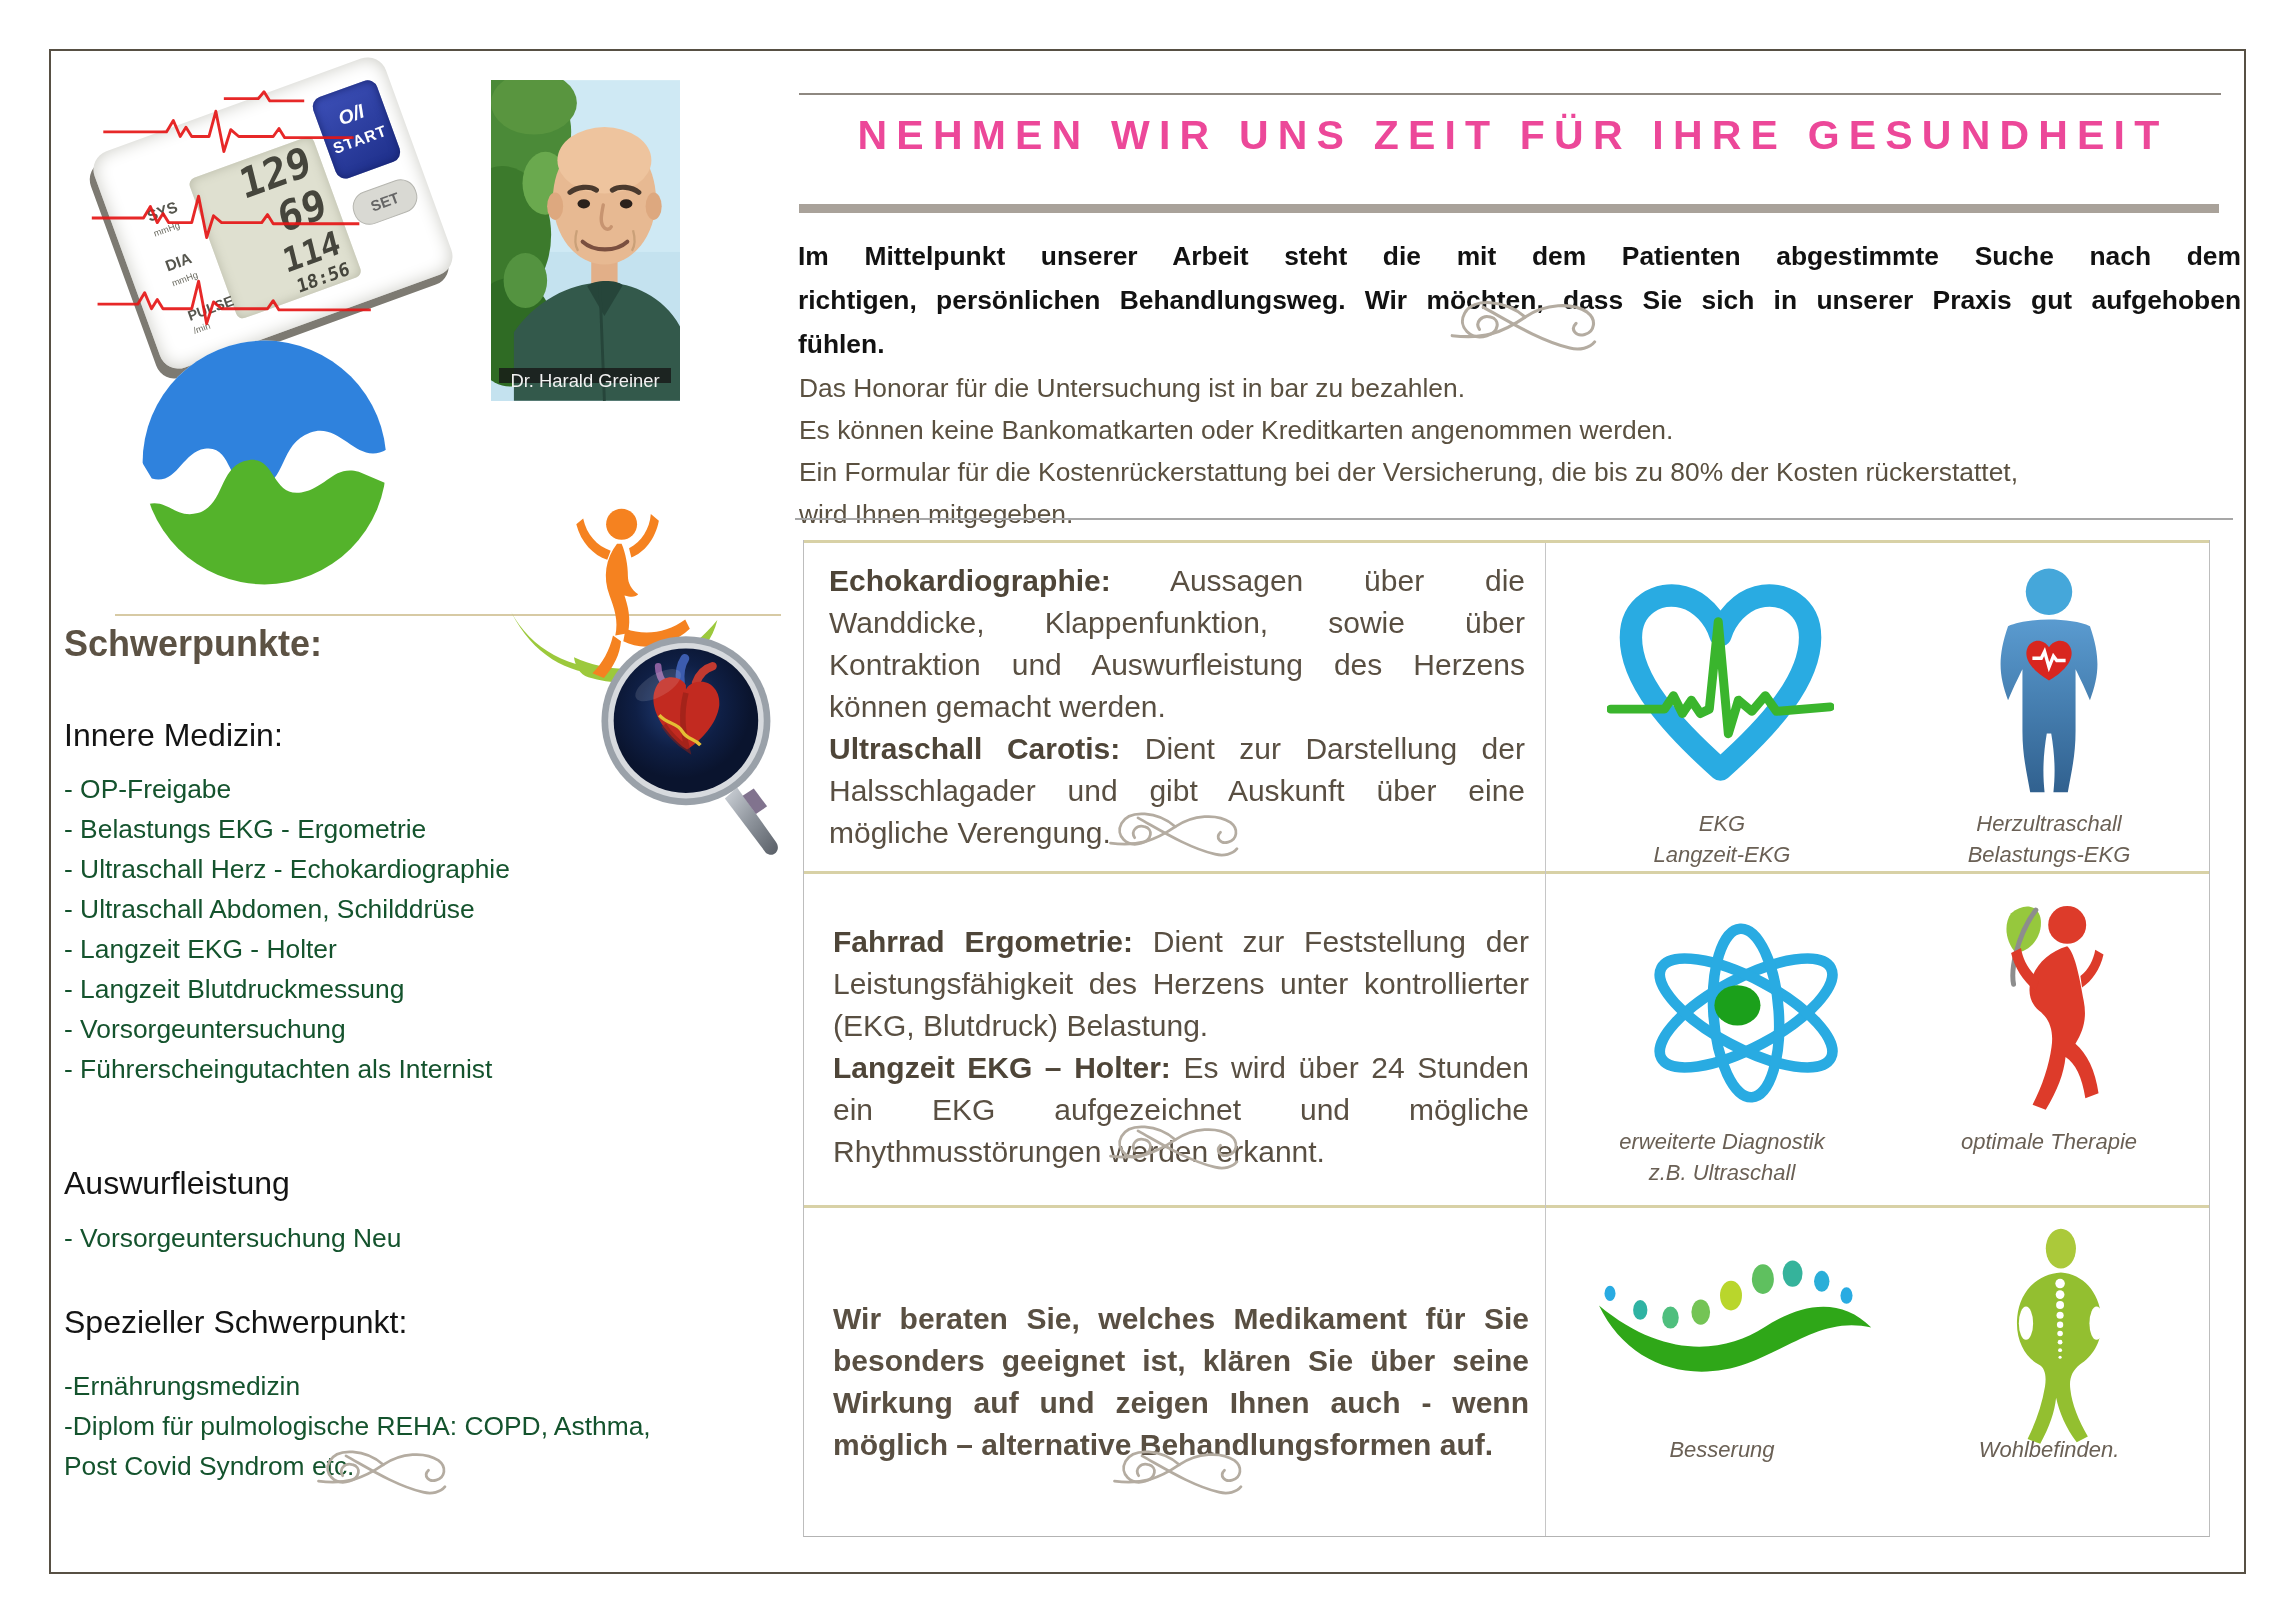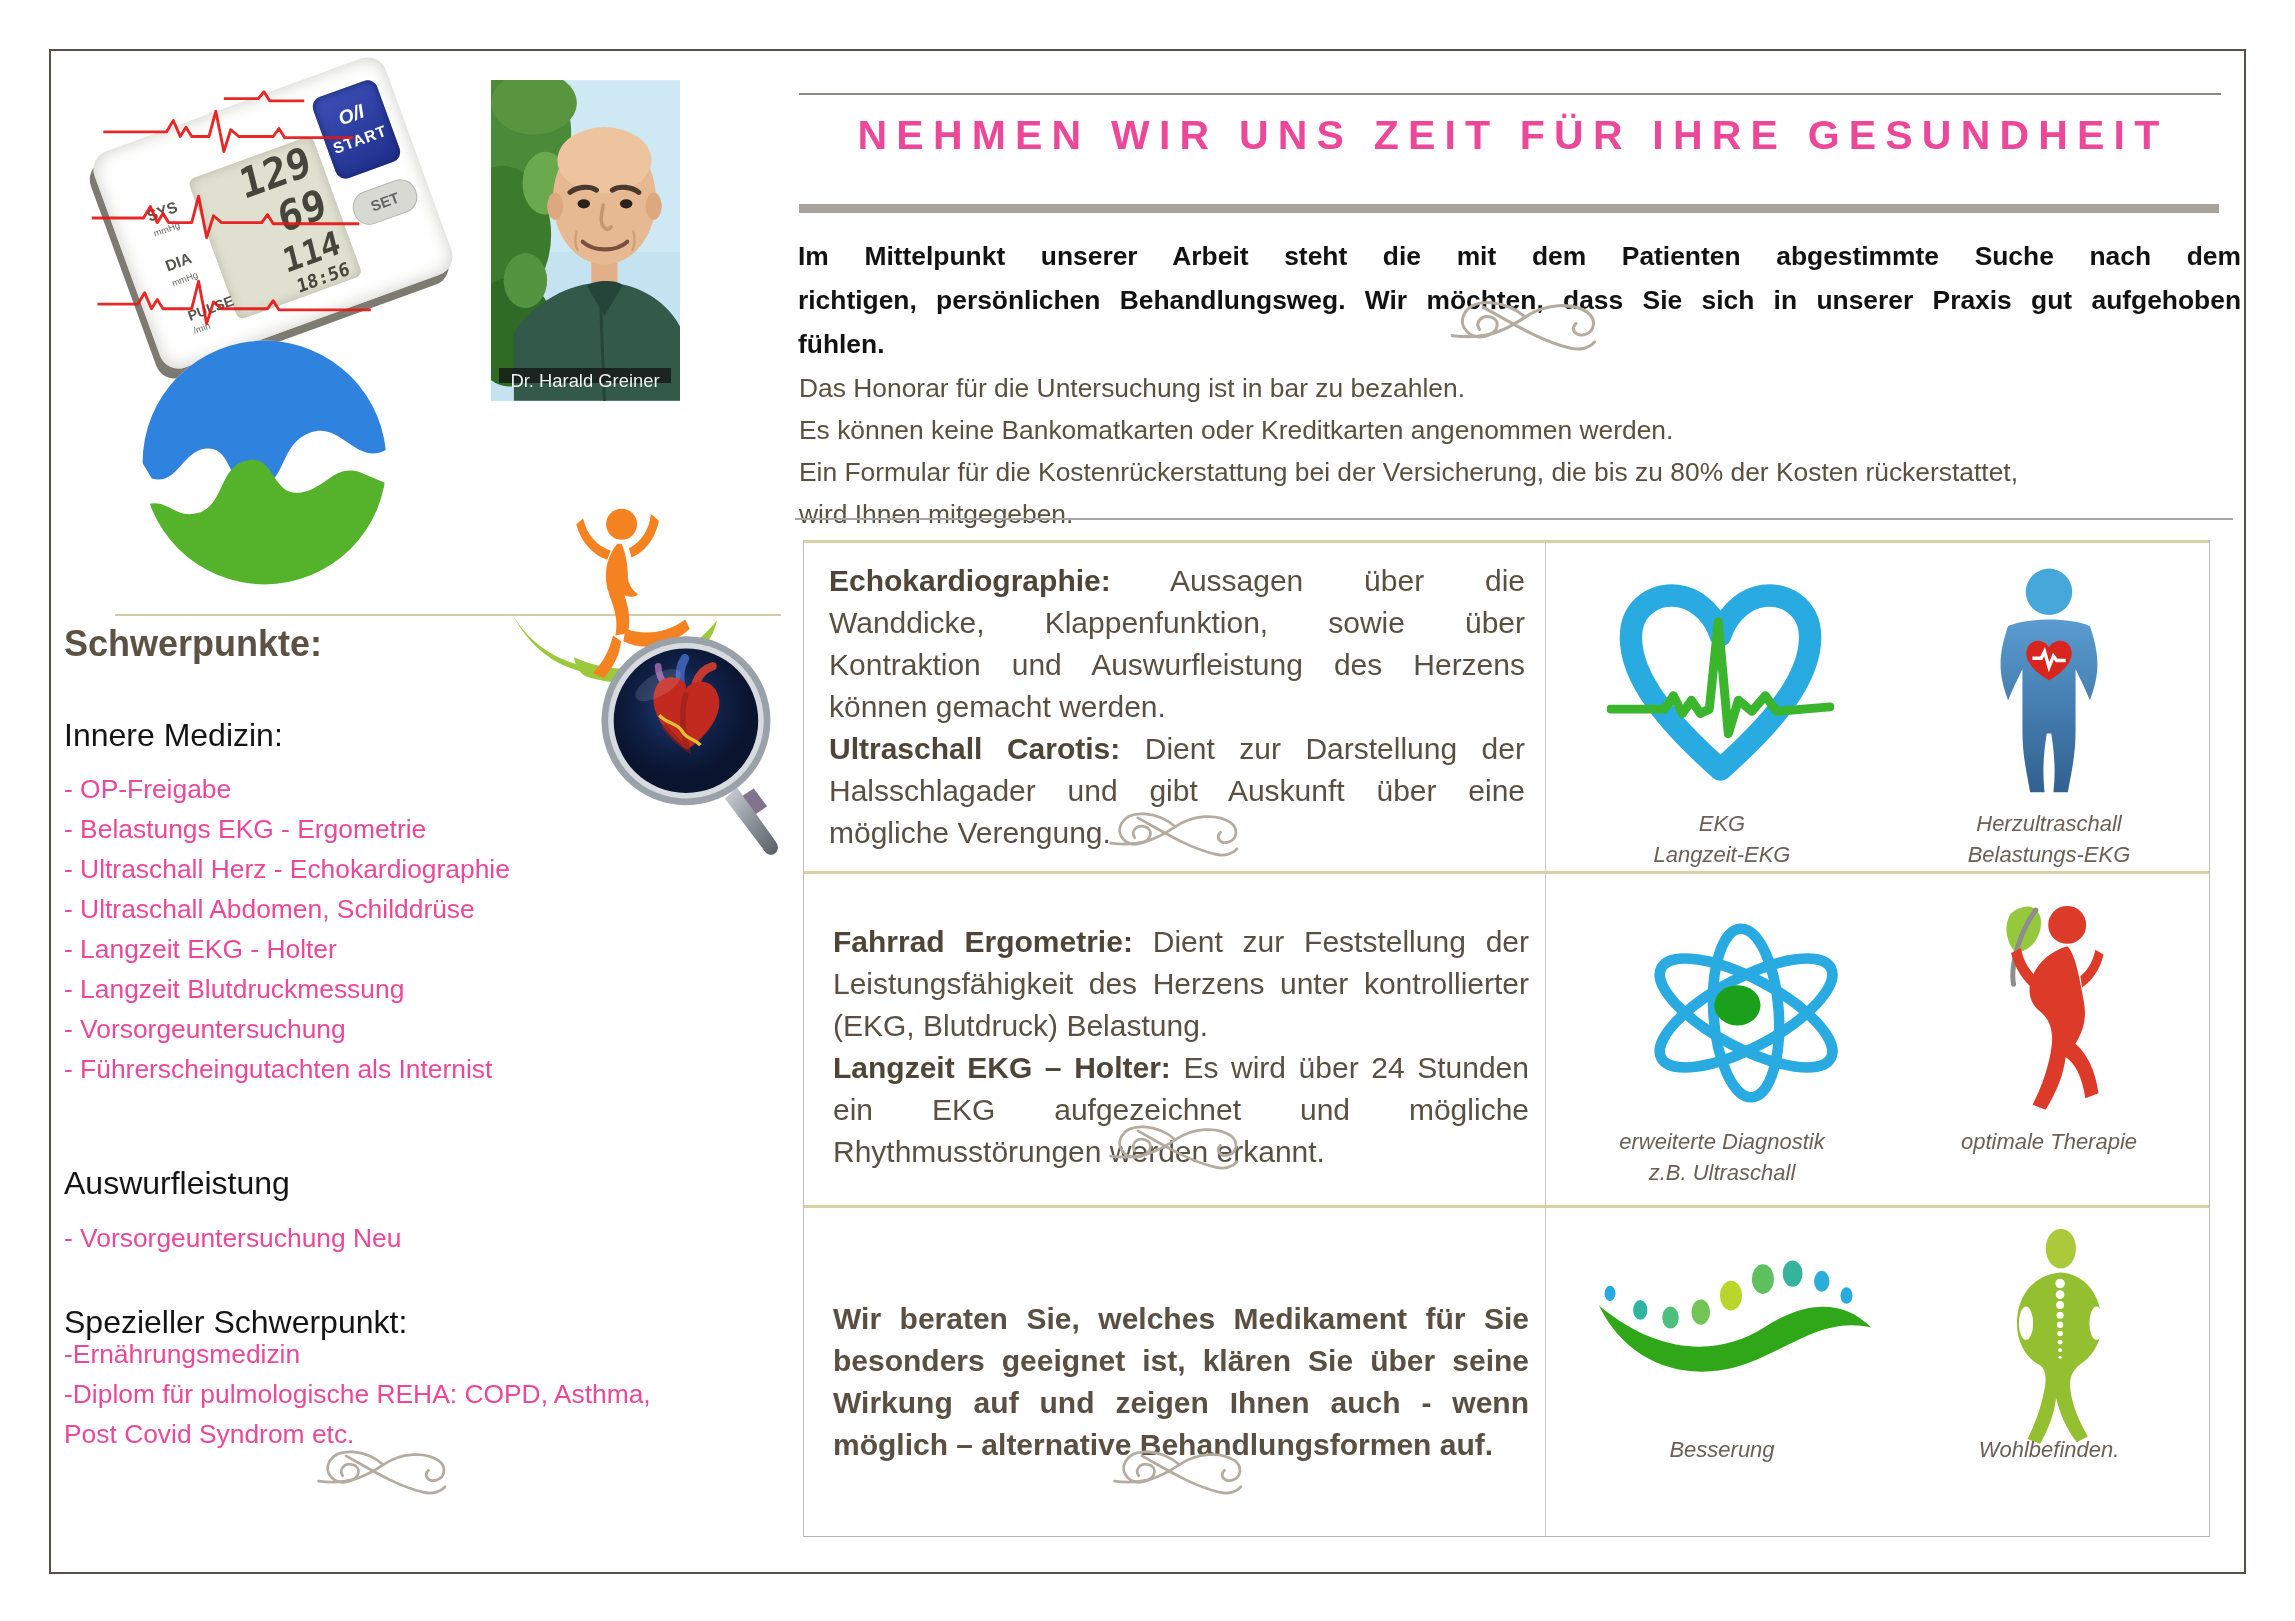--- a/index.html
+++ b/index.html
@@ -23,21 +23,21 @@
   .svc-divider{position:absolute;left:741px;top:2.9px;bottom:0;width:1.1px;background:#c6c6c6;}
   .svc-text{width:696px;color:#594f42;font-size:30px;line-height:42px;}
   .svc-text p{margin:0;text-align:justify;}
   .svc-text b{color:#4e4538;}
   .svc-bold{font-weight:bold;}
   .caption{width:310px;text-align:center;font-style:italic;font-size:22px;line-height:31px;color:#6a6055;}
   
   .tan-line{left:115px;top:614px;width:666px;height:2.3px;background:#d7caa4;}
   .h-schwer{left:64px;top:623px;font-size:36px;font-weight:bold;color:#5c5244;}
   .h-left{font-size:32px;color:#141414;}
-  .list{left:64px;font-size:26.4px;line-height:40px;color:#ec4899;white-space:nowrap;}
+  .list{left:64px;font-size:26.4px;line-height:40px;color:#14532d;white-space:nowrap;}
   
   .bp-wrap{left:118px;top:98px;width:310px;height:230px;transform:rotate(-20deg);}
   .bp-body{position:absolute;left:0;top:0;width:310px;height:230px;border-radius:19.5px;
      background:linear-gradient(145deg,#fdfdfc 0%,#ececе8 55%,#d9d9d4 100%);
      background:linear-gradient(145deg,#fdfdfc 0%,#ececе8 55%,#d9d9d4 100%);
      box-shadow:-6.9px 8px 0 #7d7a72, inset 0 0 17px #c9c9c2;}
   .bp-lcd{position:absolute;left:86px;top:55px;width:132px;height:149px;border-radius:6.9px;
      background:#dfe0d0;box-shadow:inset 0 0 10.3px #b7b8a6;text-align:right;padding-right:10.3px;box-sizing:border-box;}
   .lcd-num{font-family:"DejaVu Sans Mono",monospace;font-weight:bold;color:#45453c;transform:skewX(-6deg);}
   .bp-label{position:absolute;font-weight:bold;color:#56564e;line-height:1;}
@@ -199,21 +199,21 @@
     <div>- Langzeit EKG - Holter</div>
     <div>- Langzeit Blutdruckmessung</div>
     <div>-  Vorsorgeuntersuchung</div>
     <div>- Führerscheingutachten als Internist</div>
   </div>
   <div class="abs h-left" style="left:64px;top:1165px;">Auswurfleistung</div>
   <div class="abs list" style="top:1218px;">
     <div>- Vorsorgeuntersuchung Neu</div>
   </div>
   <div class="abs h-left" style="left:64px;top:1304px;">Spezieller Schwerpunkt:</div>
-  <div class="abs list" style="top:1334px;">
+  <div class="abs list" style="top:1366px;">
     <div>-Ernährungsmedizin</div>
     <div>-Diplom für pulmologische REHA: COPD, Asthma,</div>
     <div>Post Covid Syndrom  etc.</div>
   </div>
   <svg class="abs" style="left:313px;top:1446px;" width="143" height="55" viewBox="0 0 260 100">
       <use href="#flourish-orn"></use>
     </svg>
 
   <div class="abs line-thin"></div>
   <div class="abs page-title">NEHMEN WIR UNS ZEIT FÜR IHRE GESUNDHEIT</div>

